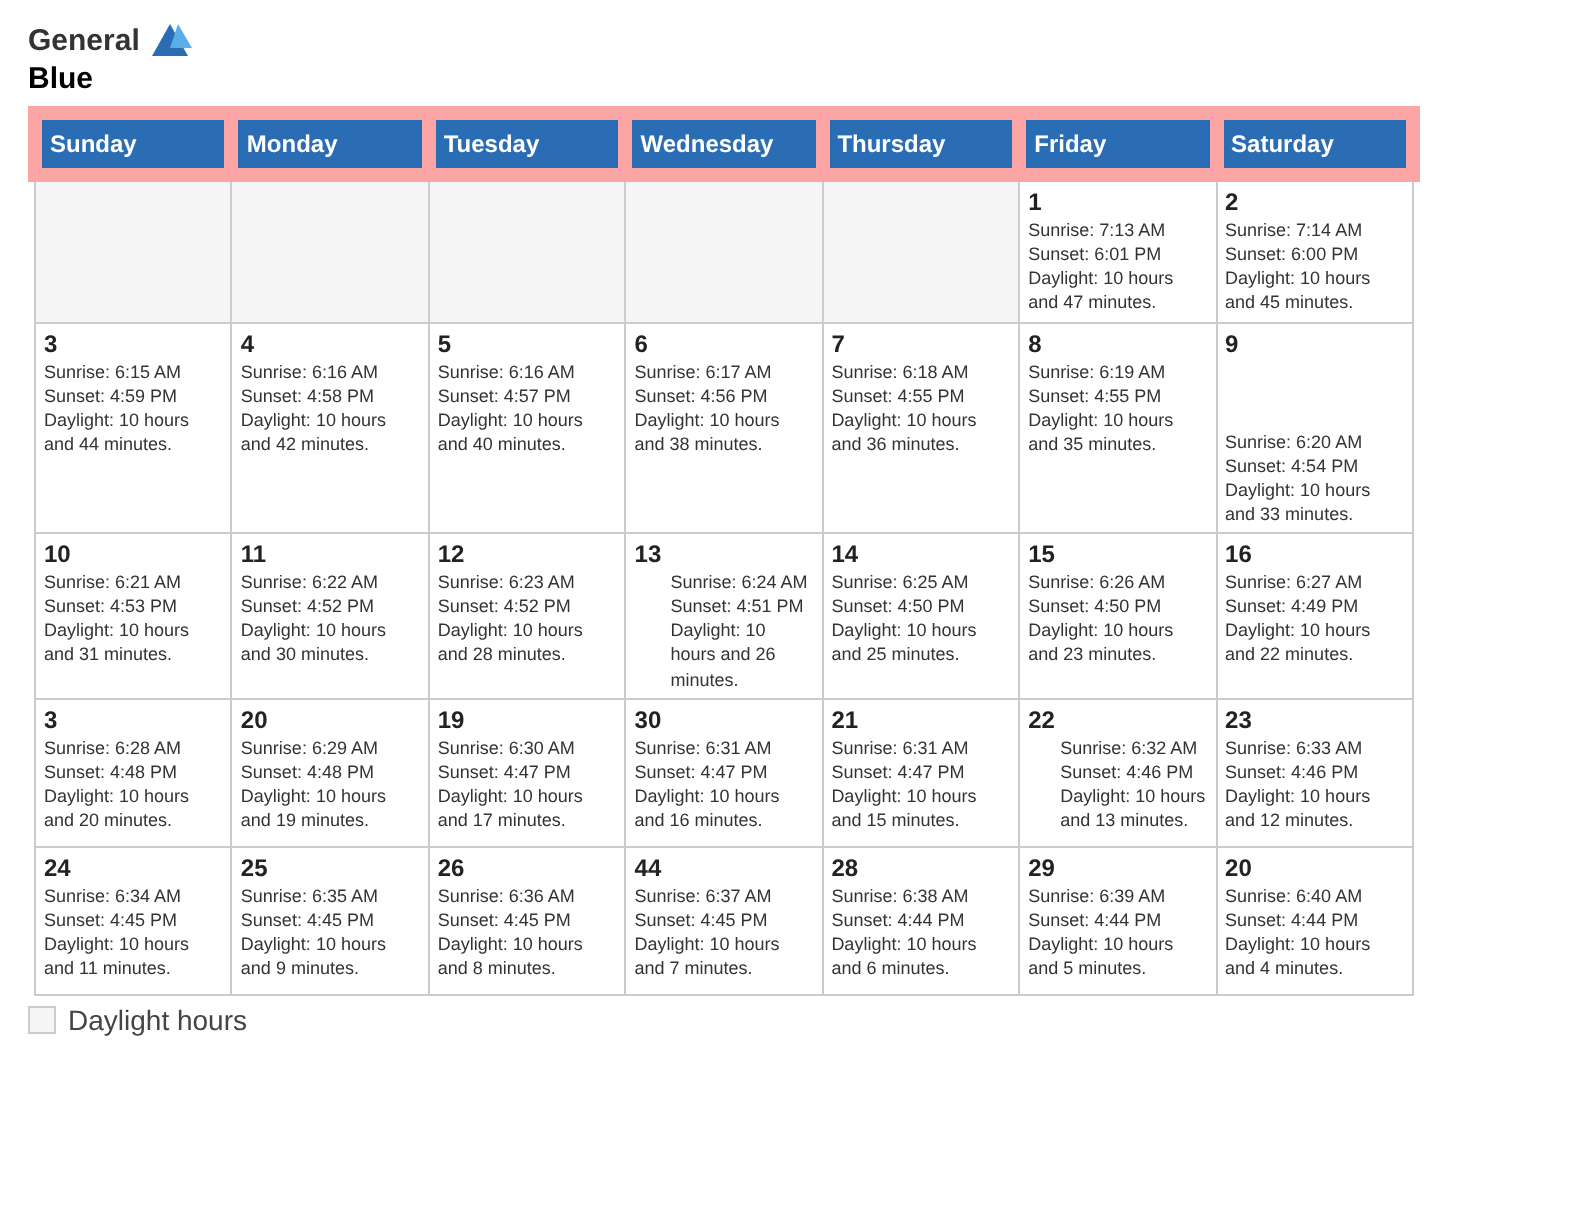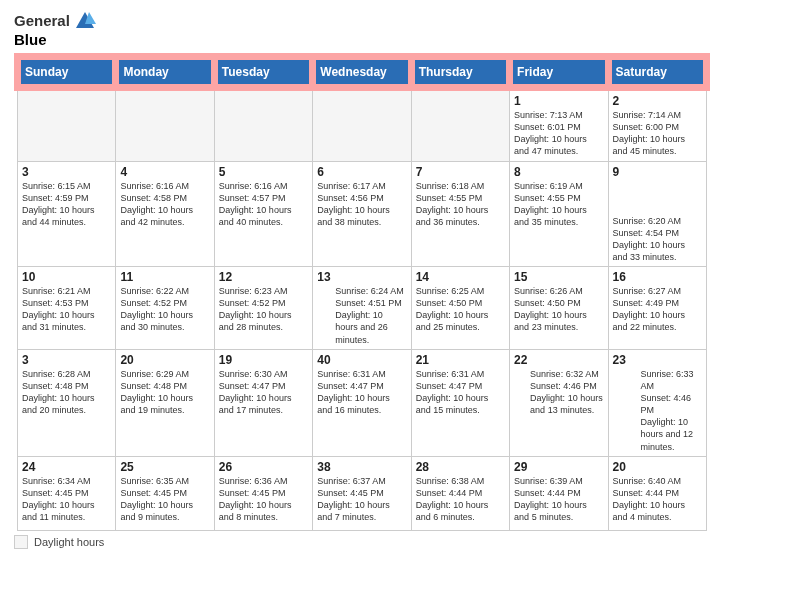--- a/index.html
+++ b/index.html
@@ -87,21 +87,21 @@
     .day-info {
       font-size: 9px;
       color: #333;
       line-height: 1.35;
     }
     .legend {
       display: flex;
       align-items: center;
       gap: 6px;
       margin-top: 4px;
-      font-size: 11px;
+      font-size: 14px;
       color: #444;
     }
     .legend-box {
       width: 14px;
       height: 14px;
       background: #f5f5f5;
       border: 1px solid #ccc;
       display: inline-block;
     }
   </style>
@@ -259,40 +259,40 @@
 Sunset: 4:48 PM
 Daylight: 10 hours and 19 minutes.</div>
           </td>
           <td>
             <span class="day-num">19</span>
             <div class="day-info" style="white-space: pre-line;">Sunrise: 6:30 AM
 Sunset: 4:47 PM
 Daylight: 10 hours and 17 minutes.</div>
           </td>
           <td>
-            <span class="day-num">40</span>
+            <span class="day-num">30</span>
             <div class="day-info" style="white-space: pre-line;">Sunrise: 6:31 AM
 Sunset: 4:47 PM
 Daylight: 10 hours and 16 minutes.</div>
           </td>
           <td>
             <span class="day-num">21</span>
             <div class="day-info" style="white-space: pre-line;">Sunrise: 6:31 AM
 Sunset: 4:47 PM
 Daylight: 10 hours and 15 minutes.</div>
           </td>
           <td>
             <span class="day-num">22</span>
             <div class="day-info" style="white-space: pre-line; margin-left: 16px;">Sunrise: 6:32 AM
 Sunset: 4:46 PM
 Daylight: 10 hours and 13 minutes.</div>
           </td>
           <td>
             <span class="day-num">23</span>
-            <div class="day-info" style="white-space: pre-line; margin-left: 28px;">Sunrise: 6:33 AM
+            <div class="day-info" style="white-space: pre-line;">Sunrise: 6:33 AM
 Sunset: 4:46 PM
 Daylight: 10 hours and 12 minutes.</div>
           </td>
         </tr>
         <tr>
           <td>
             <span class="day-num">24</span>
             <div class="day-info" style="white-space: pre-line;">Sunrise: 6:34 AM
 Sunset: 4:45 PM
 Daylight: 10 hours and 11 minutes.</div>
@@ -303,21 +303,21 @@
 Sunset: 4:45 PM
 Daylight: 10 hours and 9 minutes.</div>
           </td>
           <td>
             <span class="day-num">26</span>
             <div class="day-info" style="white-space: pre-line;">Sunrise: 6:36 AM
 Sunset: 4:45 PM
 Daylight: 10 hours and 8 minutes.</div>
           </td>
           <td>
-            <span class="day-num">38</span>
+            <span class="day-num">44</span>
             <div class="day-info" style="white-space: pre-line;">Sunrise: 6:37 AM
 Sunset: 4:45 PM
 Daylight: 10 hours and 7 minutes.</div>
           </td>
           <td>
             <span class="day-num">28</span>
             <div class="day-info" style="white-space: pre-line;">Sunrise: 6:38 AM
 Sunset: 4:44 PM
 Daylight: 10 hours and 6 minutes.</div>
           </td>

